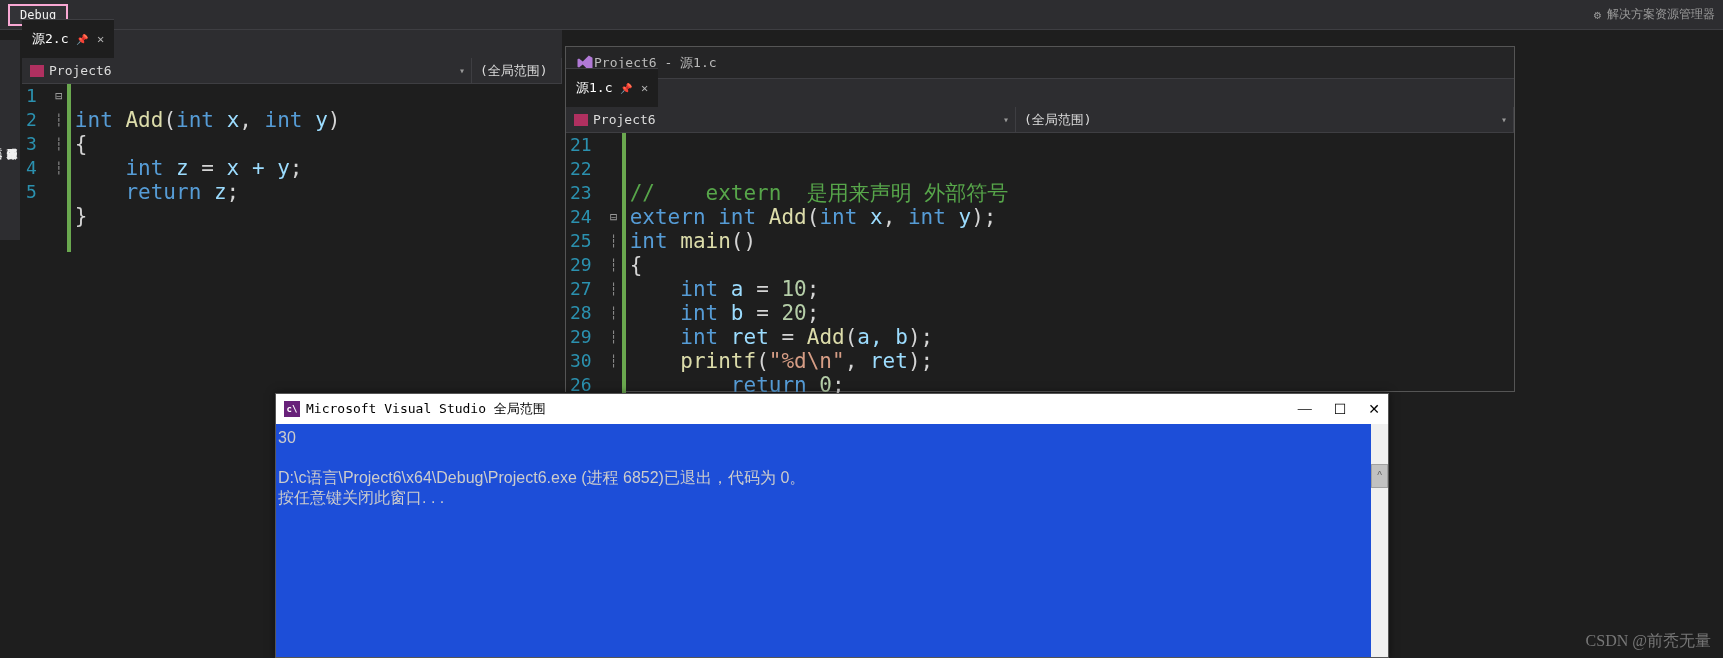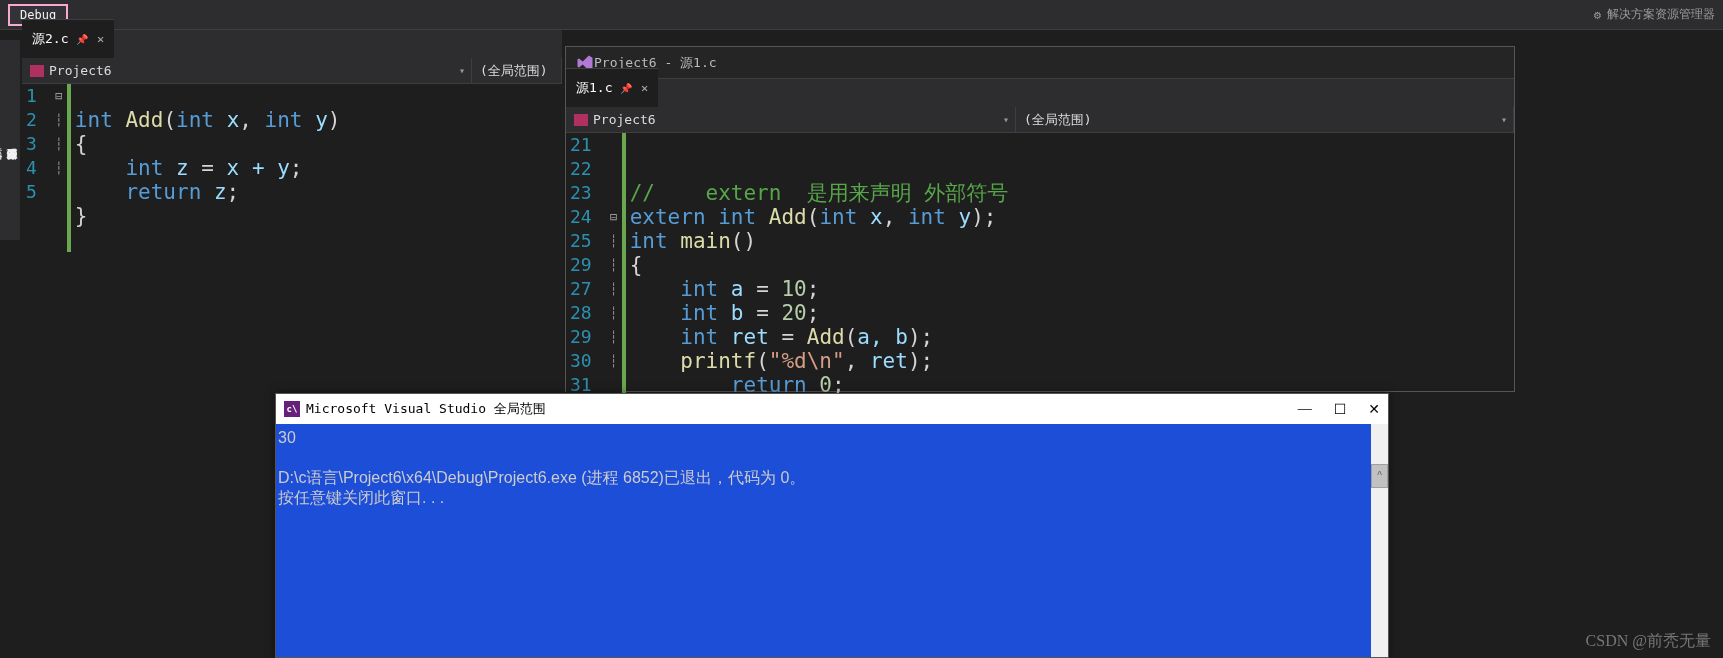--- a/index.html
+++ b/index.html
@@ -304,21 +304,21 @@
       <div>21</div>
       <div>22</div>
       <div>23</div>
       <div>24</div>
       <div>25</div>
       <div>29</div>
       <div>27</div>
       <div>28</div>
       <div>29</div>
       <div>30</div>
-      <div>31</div>
+      <div>26</div>
     </div>
     <div class="fold-col">
       <div>&nbsp;</div>
         <div>&nbsp;</div>
         <div>&nbsp;</div>
       <div class="fold">⊟</div>
       <div>┆</div>
         <div>┆</div>
         <div>┆</div>
         <div>┆</div>

